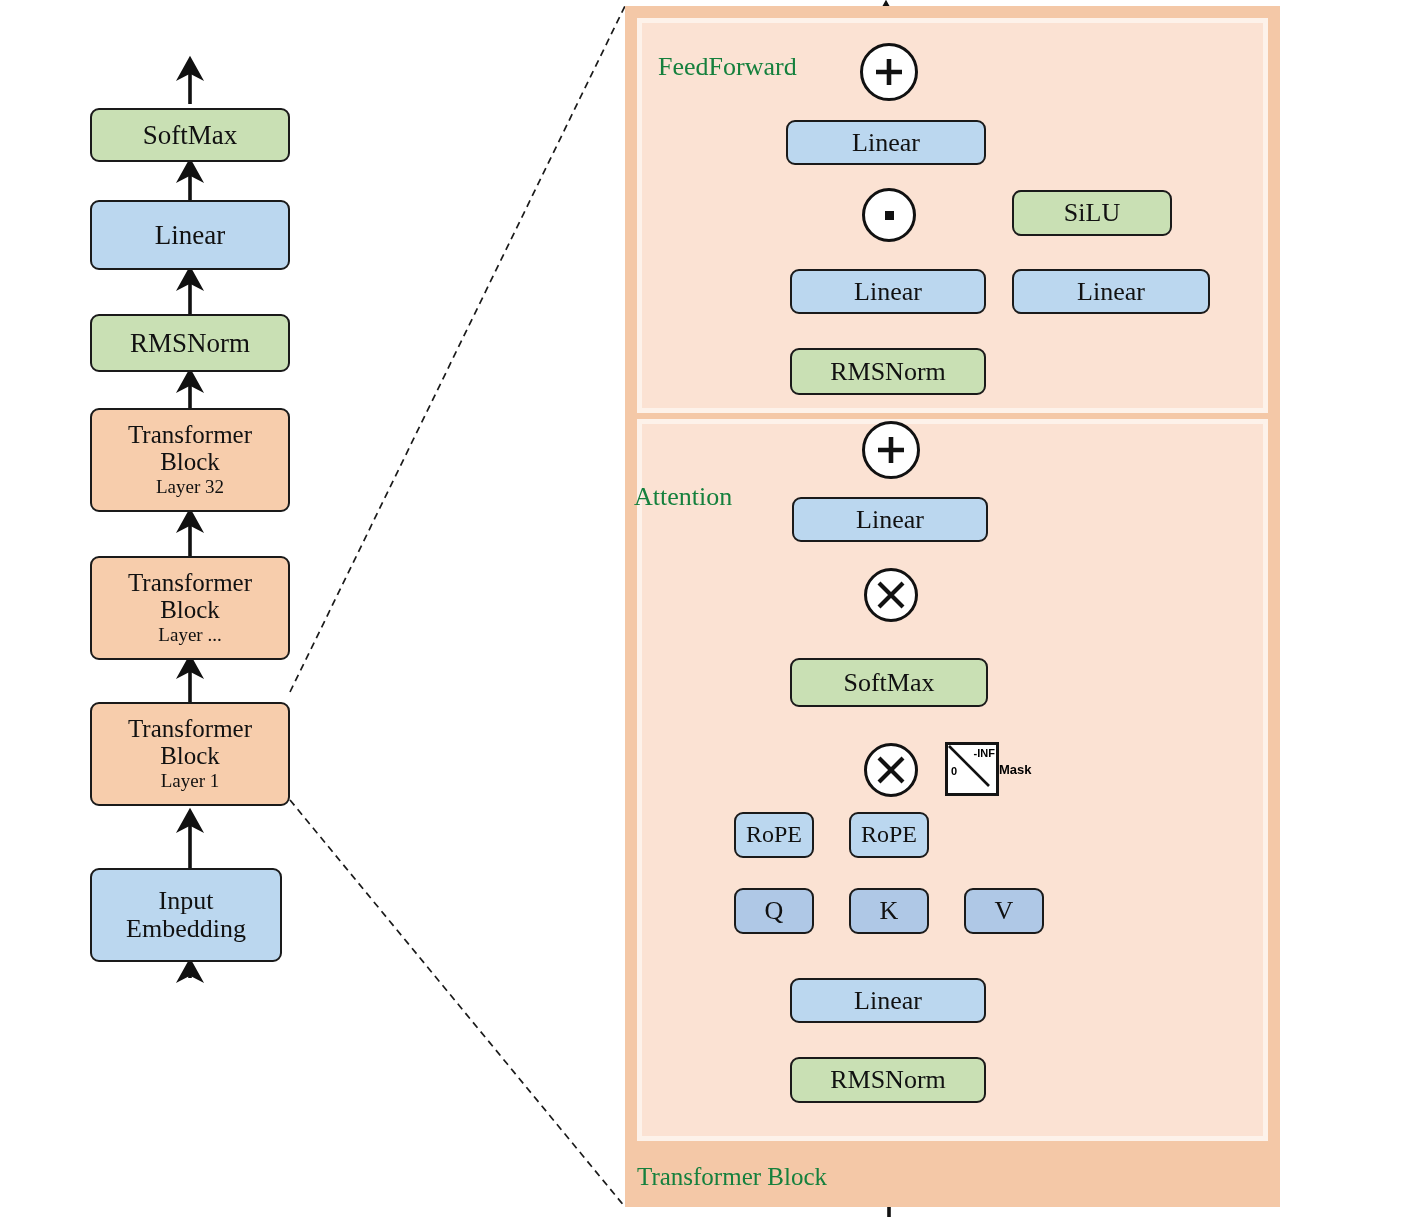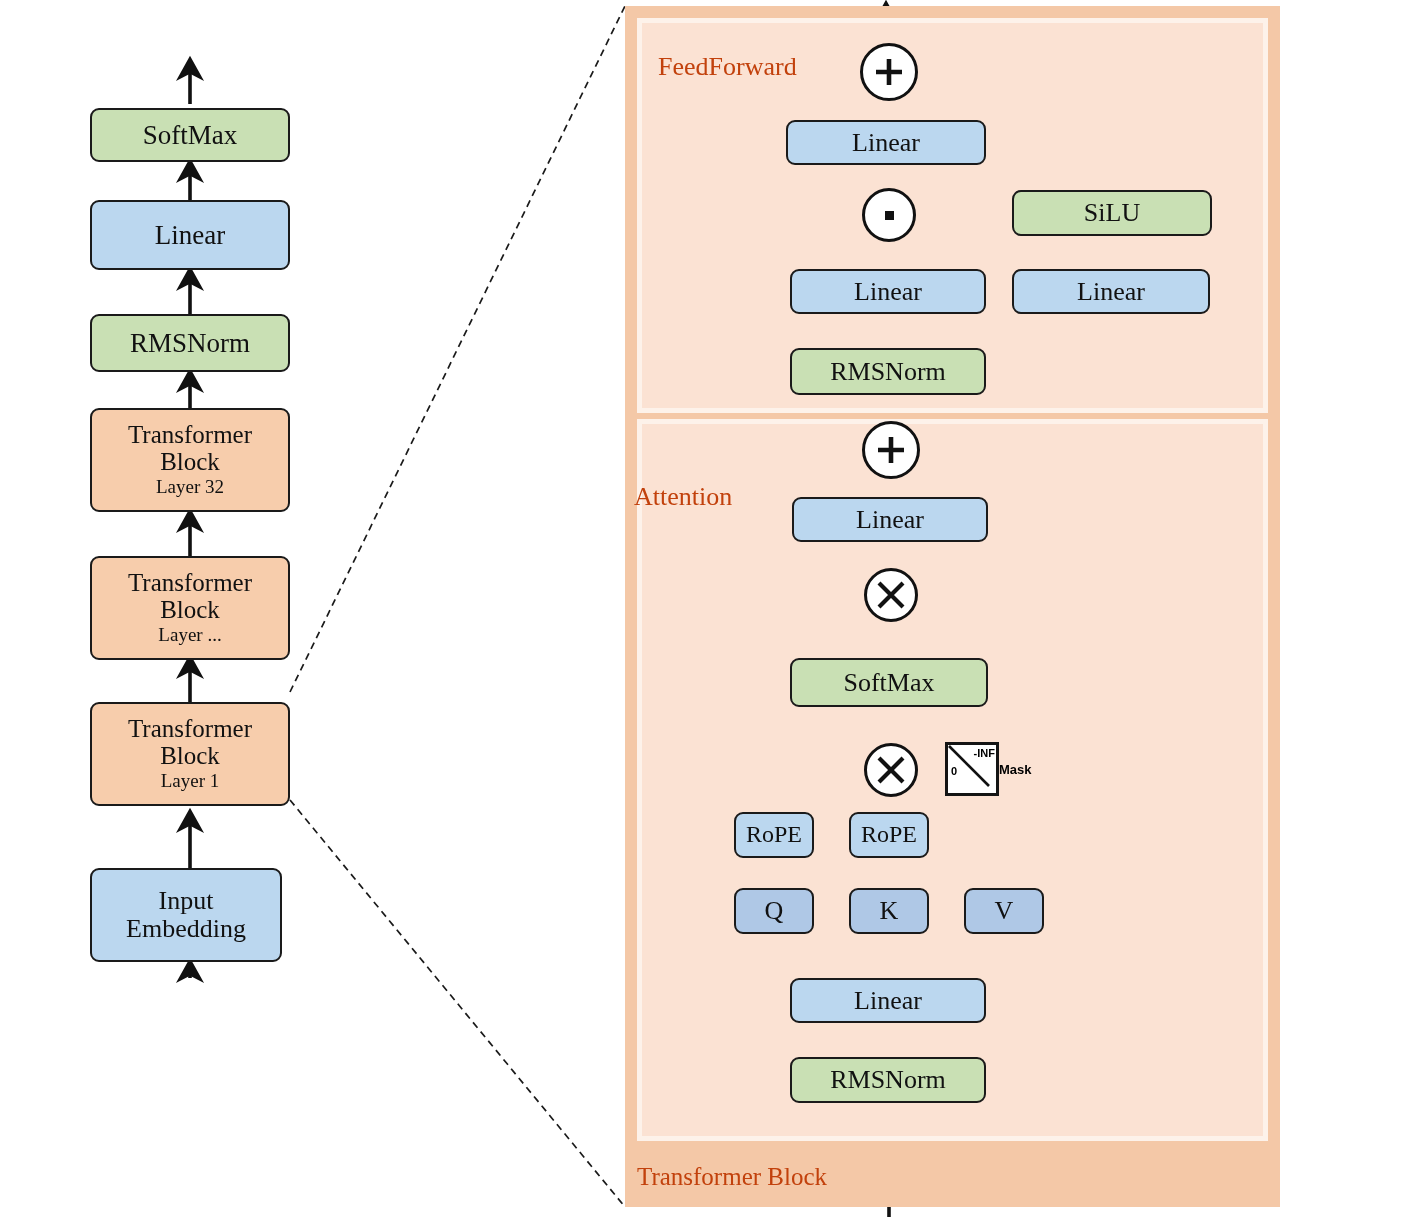--- a/index.html
+++ b/index.html
@@ -7,21 +7,21 @@
   #root{position:relative;width:1420px;height:1217px;overflow:hidden;background:#fff;}
   #root>svg{position:absolute;left:0;top:0;width:1420px;height:1217px;}
   .bx{position:absolute;box-sizing:border-box;border:2.4px solid #1a1a1a;border-radius:9px;
       display:flex;flex-direction:column;align-items:center;justify-content:center;
       color:#111;text-align:center;line-height:1.06;z-index:5;}
   .bx .sub{font-size:19px;margin-top:2px;}
   .green{background:#c9e0b4;}
   .blue{background:#bbd7ef;}
   .qkv{background:#afc8e6;}
   .peach{background:#f7cdac;}
-  .lbl{position:absolute;z-index:6;color:#c2410c;}
+  .lbl{position:absolute;z-index:6;color:#15803d;}
   .maskwrap{position:absolute;z-index:6;display:flex;align-items:center;}
   .maskbox{position:relative;width:48px;height:48px;border:3px solid #141414;background:#fff;}
   .maskbox .inf{position:absolute;right:1px;top:2px;font-size:11px;font-weight:700;font-family:"Liberation Sans",sans-serif;}
   .maskbox .zer{position:absolute;left:3px;top:20px;font-size:11px;font-weight:700;font-family:"Liberation Sans",sans-serif;}
   .maskcap{font-size:13px;font-weight:700;font-family:"Liberation Sans",sans-serif;margin-top:1px;}
   .outer{position:absolute;background:#f4c8a7;z-index:1;}
   .panel{position:absolute;background:#fbe2d3;border:5px solid #fdf2ea;box-sizing:border-box;z-index:2;}
   .op{position:absolute;border:3.2px solid #111;border-radius:50%;background:#fff;z-index:7;
       display:flex;align-items:center;justify-content:center;}
 </style>
@@ -140,21 +140,21 @@
     <svg width="34" height="34">
       <path d="M17,4 L17,30 M4,17 L30,17" stroke="#111" stroke-width="4.6" stroke-linecap="butt"></path>
     </svg>
   </div>
   <div class="bx blue" style="left:786px;top:120px;width:200px;height:45px;font-size:26px;">
     <span>Linear</span>
   </div>
   <div class="op" style="left:862px;top:188px;width:48px;height:48px;">
     <span style="width:9px;height:9px;background:#111;display:block;"></span>
   </div>
-  <div class="bx green" style="left:1012px;top:190px;width:200px;height:46px;font-size:26px;text-align:center;">
+  <div class="bx green" style="left:1012px;top:190px;width:160px;height:46px;font-size:26px;text-align:center;">
     <span>SiLU</span>
   </div>
   <div class="bx blue" style="left:790px;top:269px;width:196px;height:45px;font-size:26px;">
     <span>Linear</span>
   </div>
   <div class="bx blue" style="left:1012px;top:269px;width:198px;height:45px;font-size:26px;">
     <span>Linear</span>
   </div>
   <div class="bx green" style="left:790px;top:348px;width:196px;height:47px;font-size:26px;">
     <span>RMSNorm</span>

